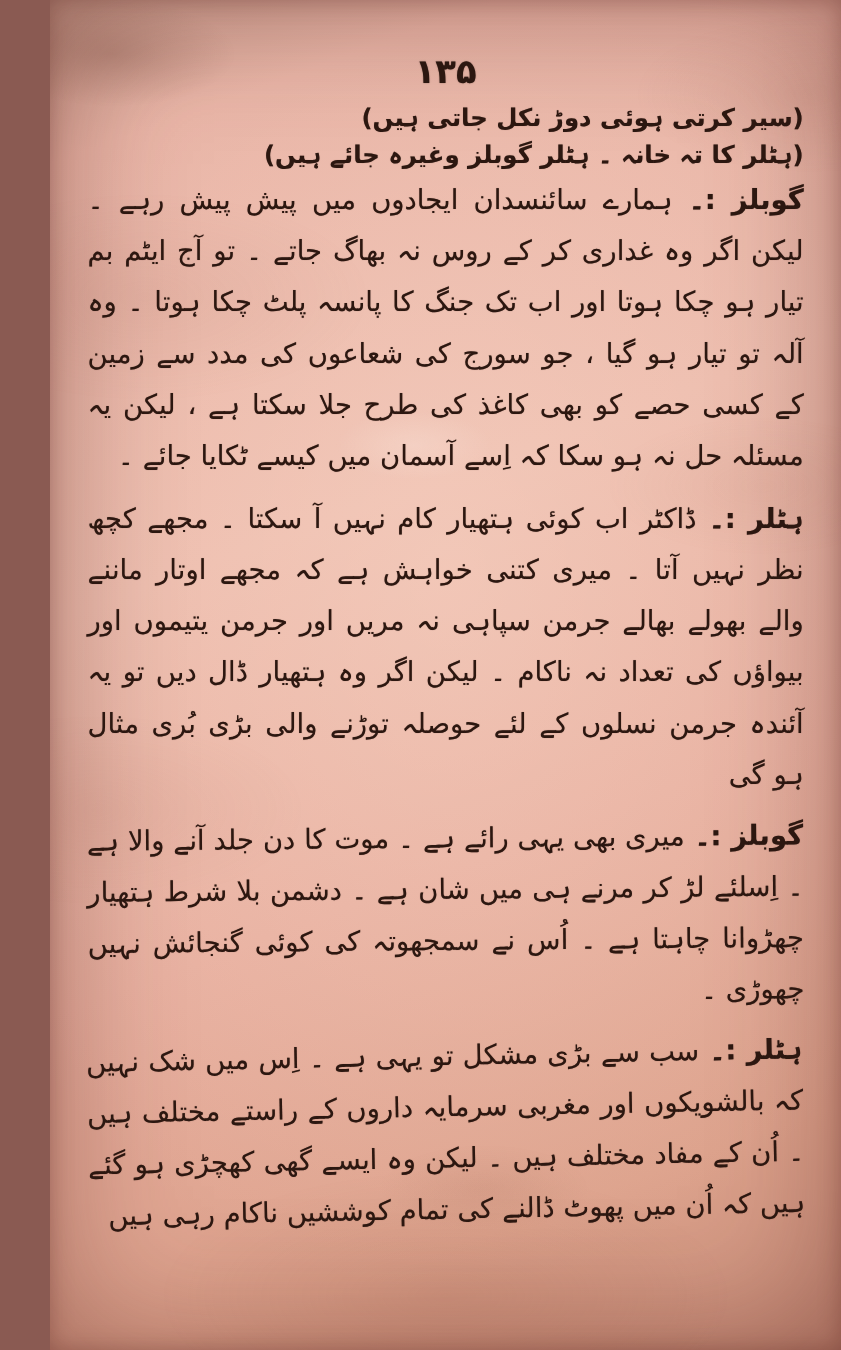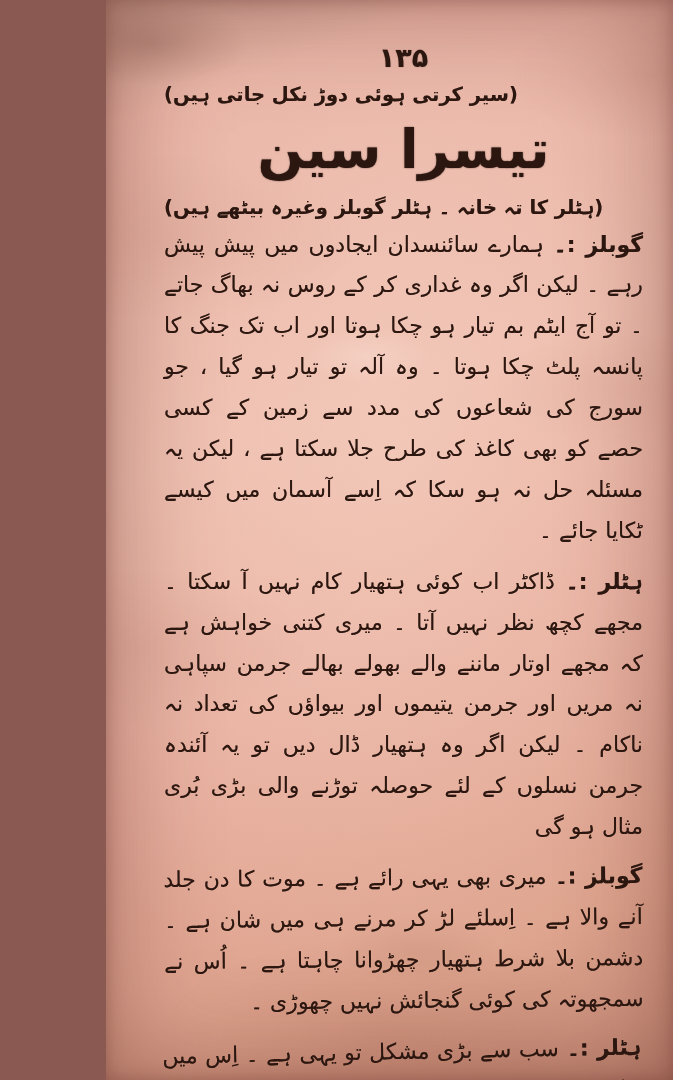--- a/index.html
+++ b/index.html
@@ -3,25 +3,24 @@
 <meta charset="utf-8">
 <style>
   html,body{margin:0;padding:0;}
   body{
     width:673px;height:1080px;overflow:hidden;
     font-family:"DejaVu Sans",sans-serif;
     background:#8a5a52;
   }
   
   .photo{
-    position:relative;width:539px;height:1080px;overflow:hidden;
+    position:relative;width:633px;height:1080px;overflow:hidden;
     background:
       radial-gradient(ellipse 120% 90% at 50% 42%, rgba(255,230,214,.35), rgba(0,0,0,0) 60%),
       linear-gradient(160deg, #caa091 0%, #e8b2a4 10%, #ecb9aa 38%, #e7ad9d 62%, #dda28c 85%, #c98f7b 100%);
-    padding-left: 28px;
   }
   
   .photo::before{
     content:"";position:absolute;inset:0;pointer-events:none;
     box-shadow:
       inset 0 0 110px rgba(90,35,28,.45),
       inset 0 0 18px rgba(90,35,28,.35);
   }
   
   .photo::after{
@@ -47,21 +46,21 @@
     text-shadow:0 0 1px rgba(44,23,16,.6);
   }
   p.dialogue{
     margin:0 0 10px 0;
     font-size:22px;line-height:1.86;
     text-align:justify;
     text-shadow:0 0 .6px rgba(44,23,16,.55);
   }
   .speaker{font-weight:bold;}
   .stage-dir{
-    text-align:left;font-size:19.5px;font-weight:bold;
+    text-align:right;font-size:19.5px;font-weight:bold;
     margin:4px 0 6px 0;
     text-shadow:0 0 .6px rgba(44,23,16,.5);
   }
   h1.scene-heading{
     margin:10px 0 12px 0;text-align:center;
     font-size:54px;font-weight:bold;line-height:1.25;
     text-shadow:0 0 1.5px rgba(30,14,8,.75);
   }
   .tilt-a{transform:rotate(-0.5deg);}
   .tilt-b{transform:rotate(-1.1deg);}
@@ -70,23 +69,22 @@
 <body>
 
 <div class="photo">
   <div class="page">
 
     <div class="page-number">۱۳۵</div>
 
 
     <div class="stage-dir">(سیر کرتی ہوئی دوڑ نکل جاتی ہیں)</div>
 
-    <h1 class="scene-heading">تیسرا سین</h1>
 
-    <div class="stage-dir">(ہٹلر کا تہ خانہ ۔ ہٹلر گوبلز وغیرہ بیٹھے ہیں)</div>
+    <div class="stage-dir">(ہٹلر کا تہ خانہ ۔ ہٹلر گوبلز وغیرہ جائے ہیں)</div>
 
     <p class="dialogue"><span class="speaker">گوبلز</span><span class="speaker"> :۔ </span><span>ہمارے سائنسدان ایجادوں میں پیش پیش رہے ۔ لیکن اگر وہ غداری کر کے روس نہ بھاگ جاتے ۔ تو آج ایٹم بم تیار ہو چکا ہوتا اور اب تک جنگ کا پانسہ پلٹ چکا ہوتا ۔ وہ آلہ تو تیار ہو گیا ، جو سورج کی شعاعوں کی مدد سے زمین کے کسی حصے کو بھی کاغذ کی طرح جلا سکتا ہے ، لیکن یہ مسئلہ حل نہ ہو سکا کہ اِسے آسمان میں کیسے ٹکایا جائے ۔</span></p>
 
     <p class="dialogue"><span class="speaker">ہٹلر</span><span class="speaker"> :۔ </span><span>ڈاکٹر اب کوئی ہتھیار کام نہیں آ سکتا ۔ مجھے کچھ نظر نہیں آتا ۔ میری کتنی خواہش ہے کہ مجھے اوتار ماننے والے بھولے بھالے جرمن سپاہی نہ مریں اور جرمن یتیموں اور بیواؤں کی تعداد نہ ناکام ۔ لیکن اگر وہ ہتھیار ڈال دیں تو یہ آئندہ جرمن نسلوں کے لئے حوصلہ توڑنے والی بڑی بُری مثال ہو گی</span></p>
 
     <p class="dialogue tilt-a"><span class="speaker">گوبلز</span><span class="speaker"> :۔ </span><span>میری بھی یہی رائے ہے ۔ موت کا دن جلد آنے والا ہے ۔ اِسلئے لڑ کر مرنے ہی میں شان ہے ۔ دشمن بلا شرط ہتھیار چھڑوانا چاہتا ہے ۔ اُس نے سمجھوتہ کی کوئی گنجائش نہیں چھوڑی ۔</span></p>
 
     <p class="dialogue tilt-b"><span class="speaker">ہٹلر</span><span class="speaker"> :۔ </span><span>سب سے بڑی مشکل تو یہی ہے ۔ اِس میں شک نہیں کہ بالشویکوں اور مغربی سرمایہ داروں کے راستے مختلف ہیں ۔ اُن کے مفاد مختلف ہیں ۔ لیکن وہ ایسے گھی کھچڑی ہو گئے ہیں کہ اُن میں پھوٹ ڈالنے کی تمام کوششیں ناکام رہی ہیں</span></p>
 
   </div>

